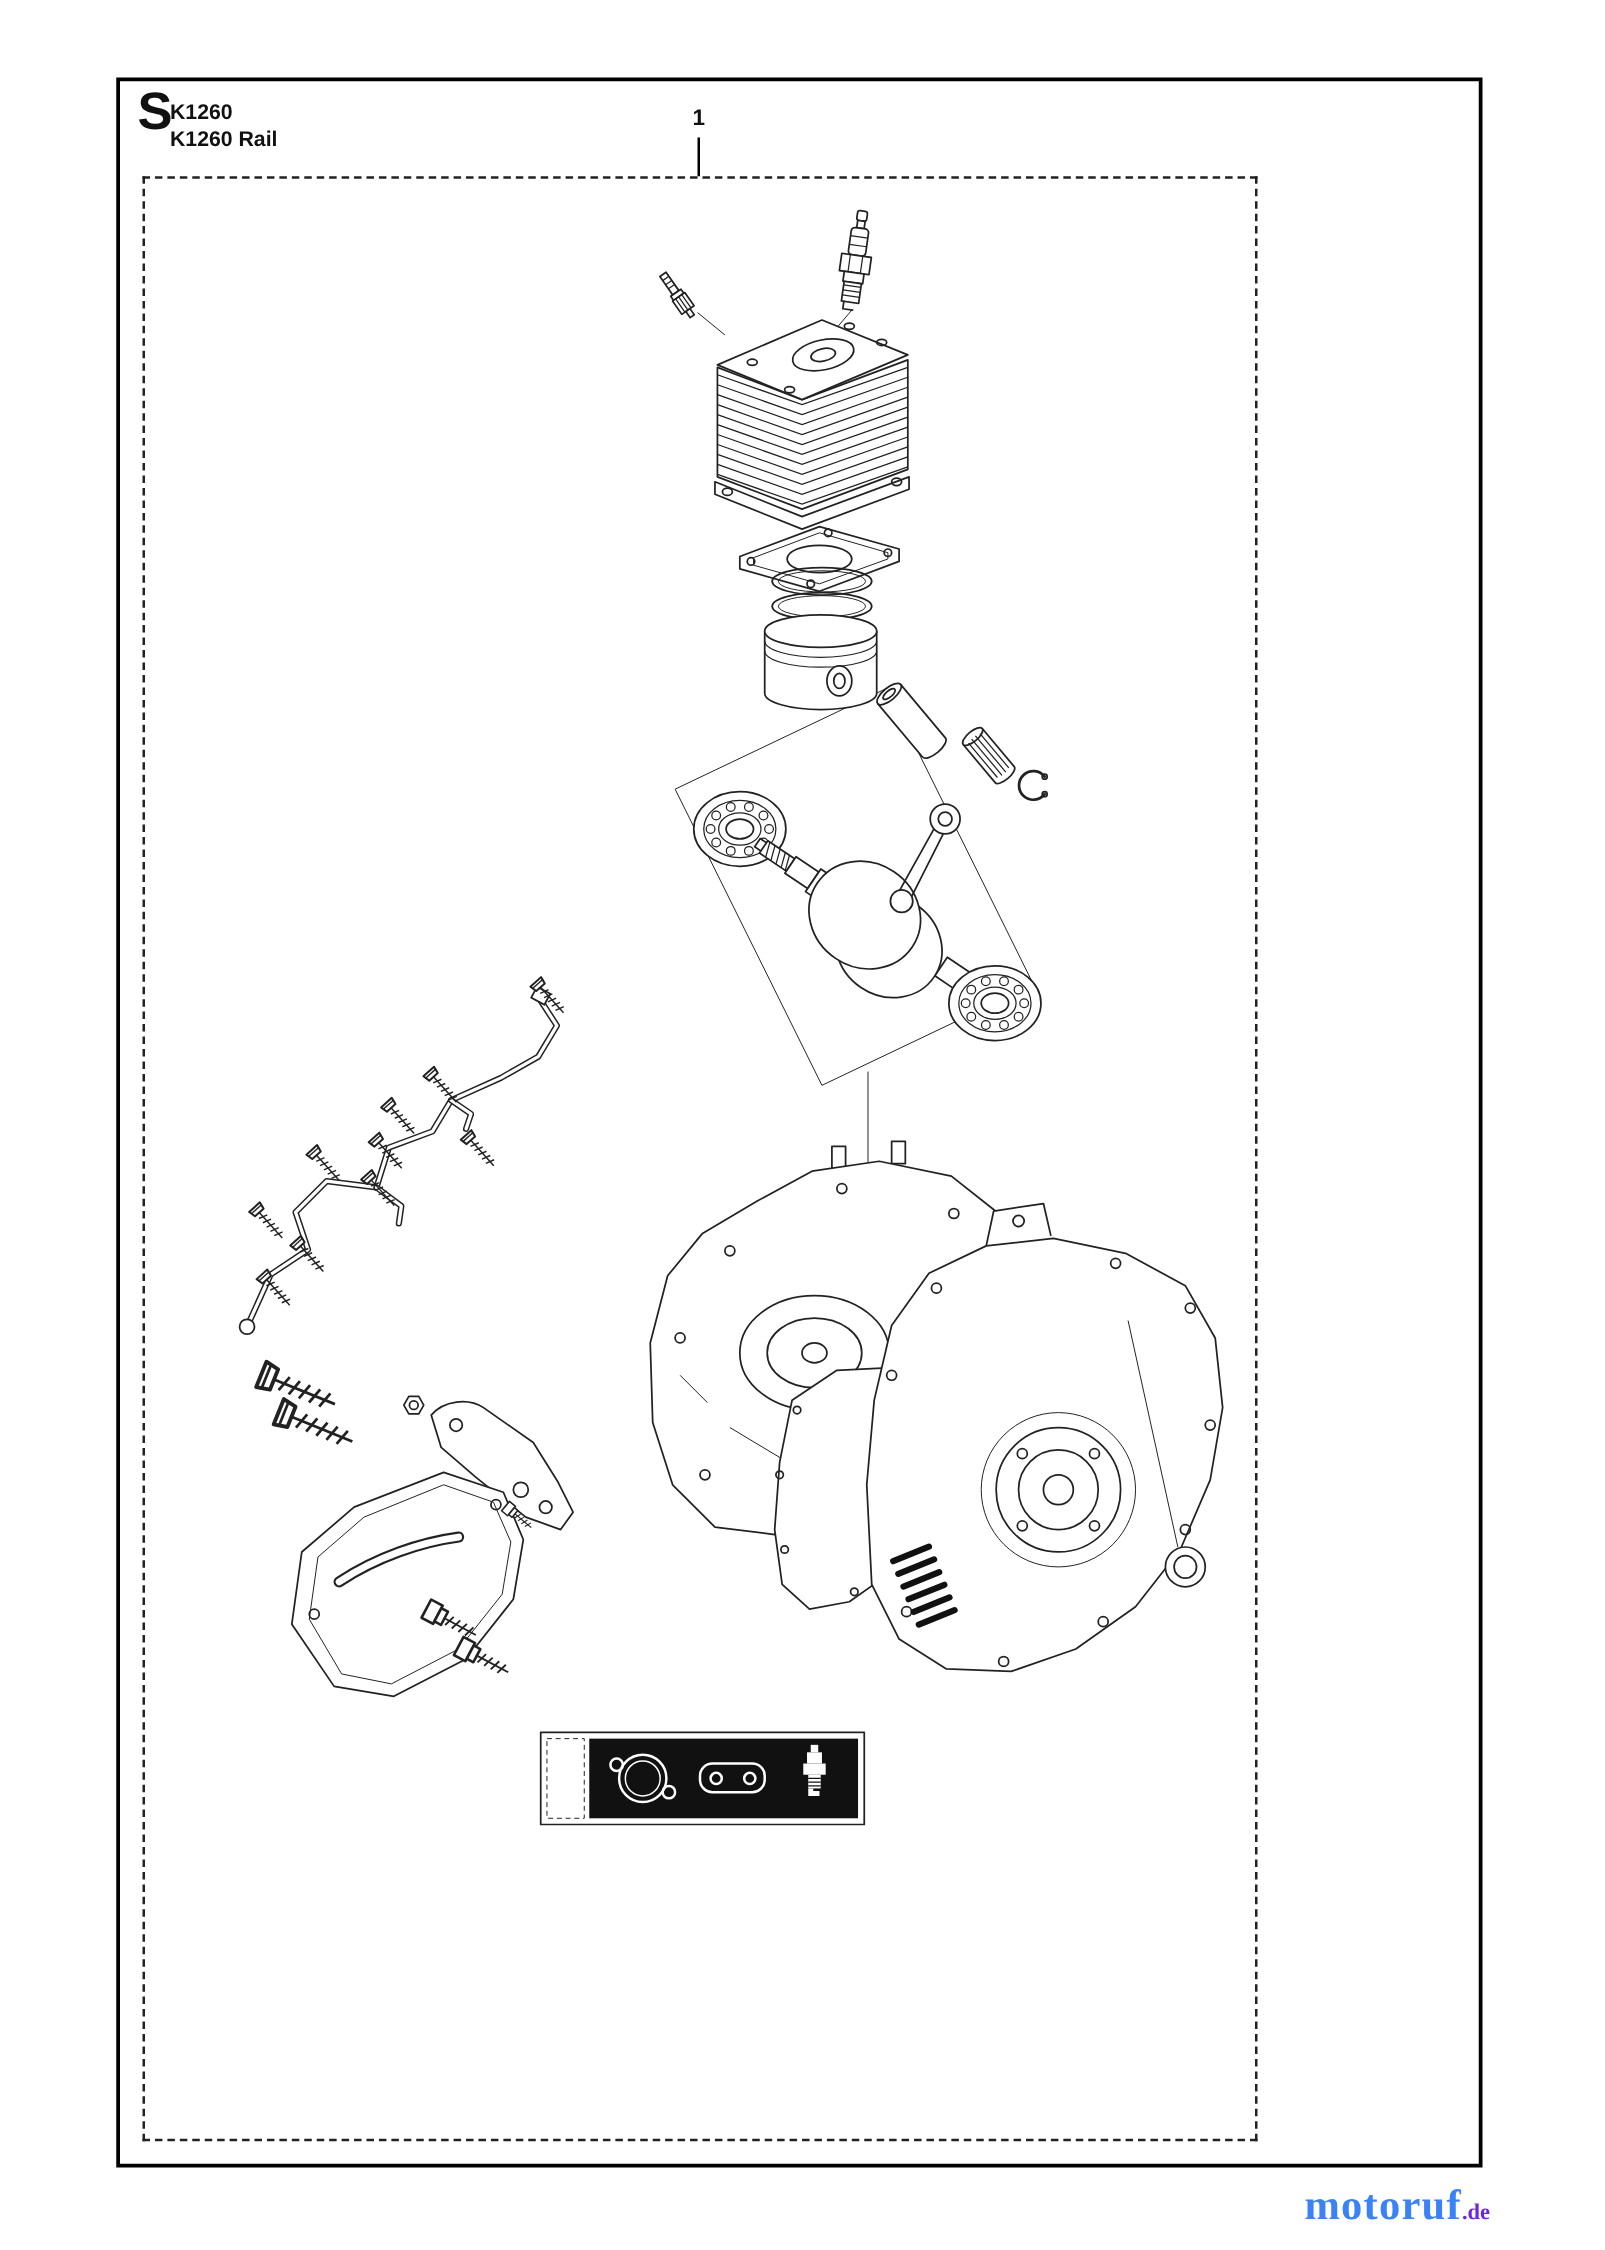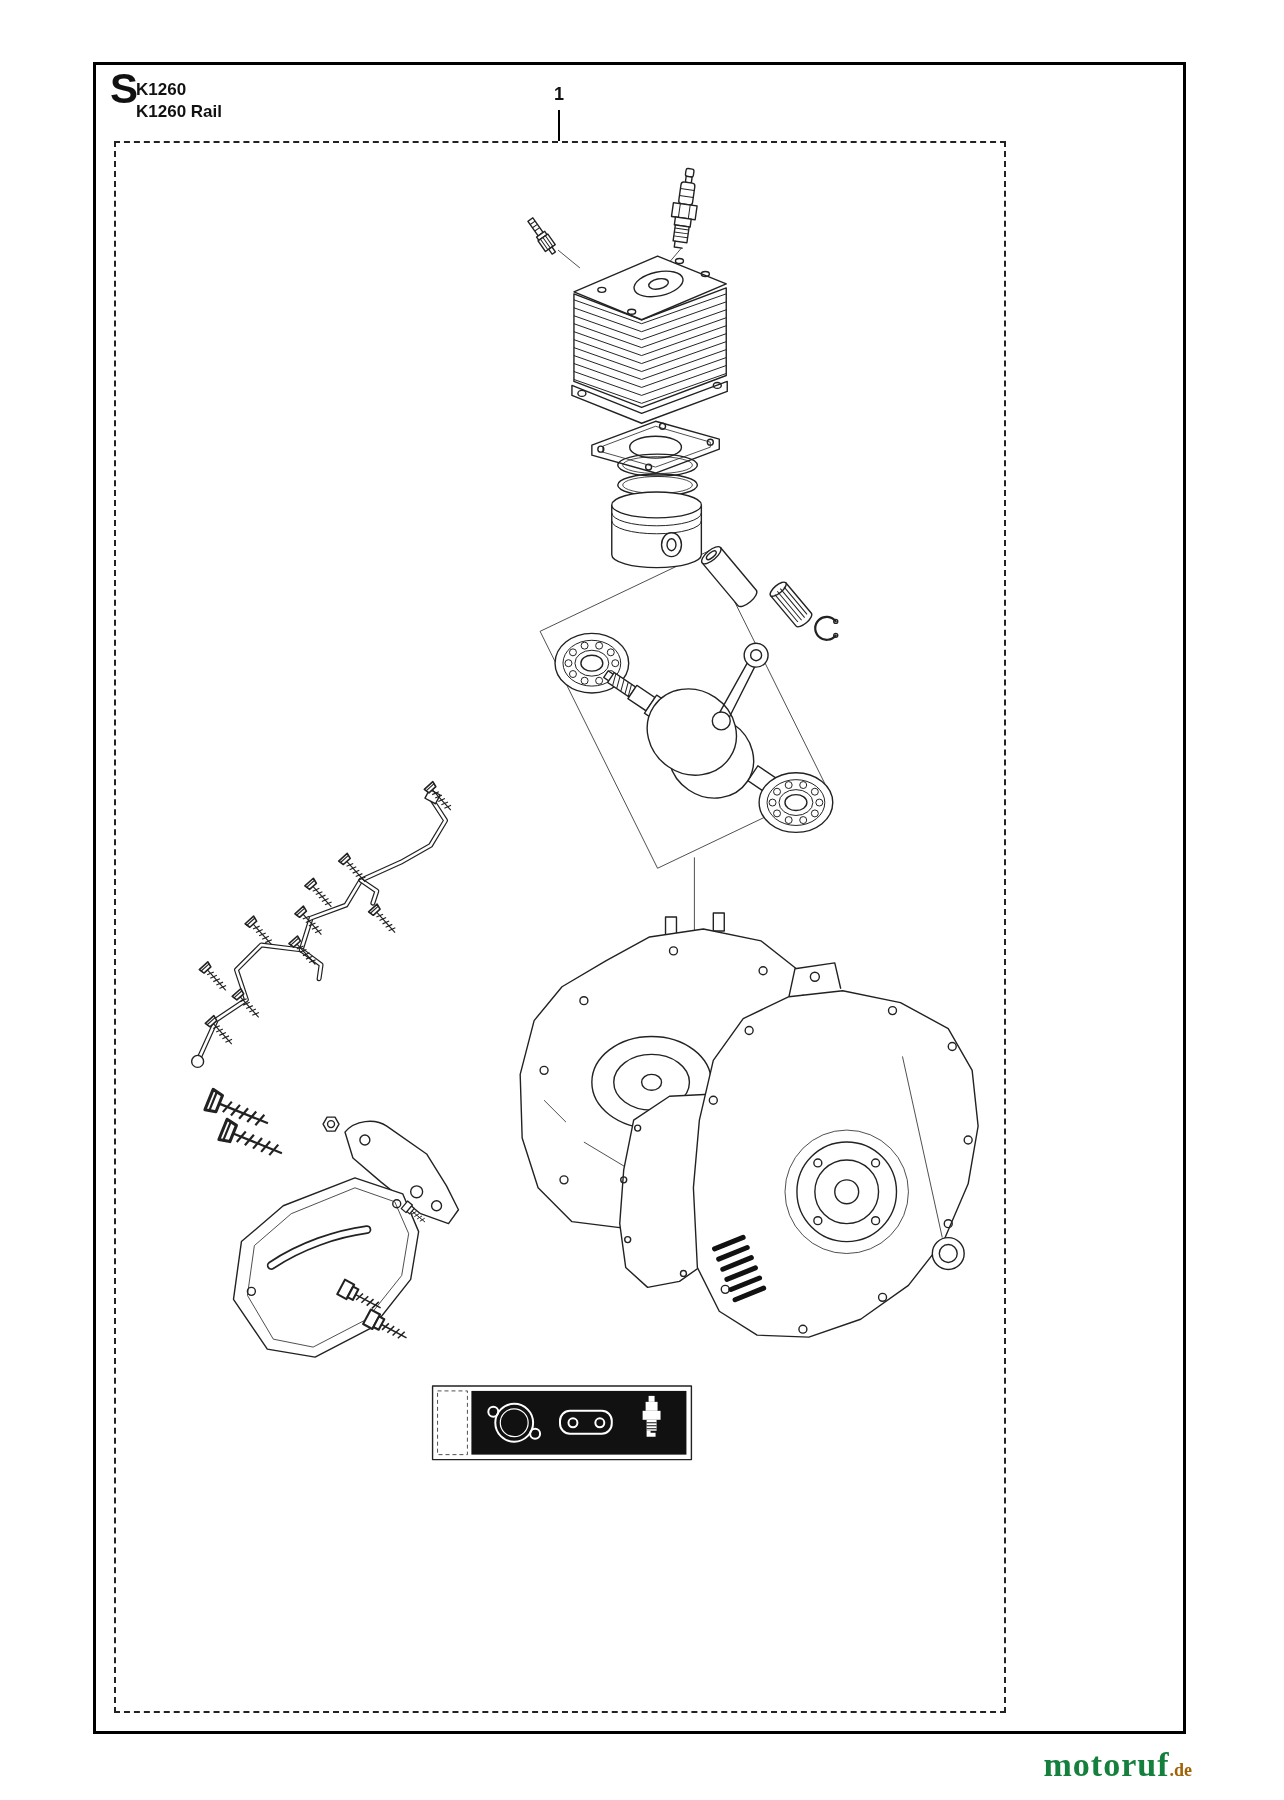--- a/index.html
+++ b/index.html
@@ -6,22 +6,22 @@
   .page{position:relative;width:1284px;height:1800px;background:#fff;overflow:hidden;
         font-family:"Liberation Sans",sans-serif;color:#111;}
   .frame{position:absolute;left:93px;top:62px;width:1093px;height:1672px;border:3px solid #000;box-sizing:border-box;}
   .section-letter{position:absolute;left:110px;top:68px;font-size:42px;font-weight:700;line-height:42px;}
   .model-block{position:absolute;left:136px;top:79px;font-size:17px;font-weight:700;line-height:22px;}
   .callout{position:absolute;left:544px;top:84px;width:30px;text-align:center;font-size:18px;font-weight:700;}
   .callout-line{position:absolute;left:558px;top:110px;width:2px;height:31px;background:#000;}
   .dashed{position:absolute;left:114px;top:141px;width:892px;height:1572px;border:2px dashed #222;box-sizing:border-box;}
   .dashed svg{position:absolute;left:0;top:0;width:100%;height:100%;}
   .brand{position:absolute;right:92px;top:1746px;font-family:"Liberation Serif",serif;font-weight:700;white-space:nowrap;}
-  .brand .name{font-size:34px;color:#15803d;letter-spacing:1px;}
-  .brand .suffix{font-size:18px;color:#a16207;}
+  .brand .name{font-size:34px;color:#3b82f6;letter-spacing:1px;}
+  .brand .suffix{font-size:18px;color:#6d28d9;}
   
   .s{stroke:#222;fill:none;stroke-width:1.4;stroke-linecap:round;stroke-linejoin:round;}
   .s08{stroke:#222;fill:none;stroke-width:.8;stroke-linejoin:round;}
   .f{fill:#fff;stroke:#222;stroke-width:1.4;stroke-linejoin:round;}
   .t{stroke:#222;fill:none;stroke-width:1;}
   .blk{fill:#111;stroke:none;}
   .w{stroke:#fff;fill:none;stroke-width:2;}
   .wf{fill:#fff;stroke:none;}
   .tube-o{stroke:#222;stroke-width:5;fill:none;stroke-linejoin:round;stroke-linecap:round;}
   .tube-i{stroke:#fff;stroke-width:2.6;fill:none;stroke-linejoin:round;stroke-linecap:round;}

